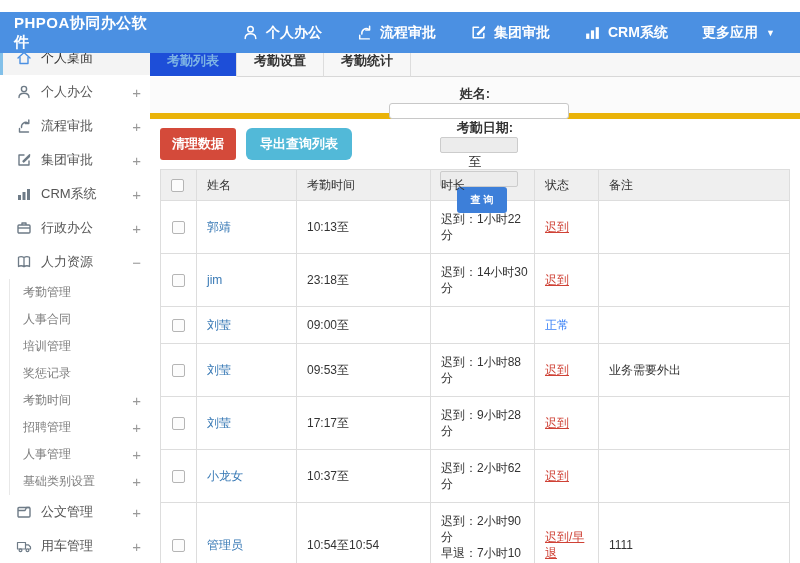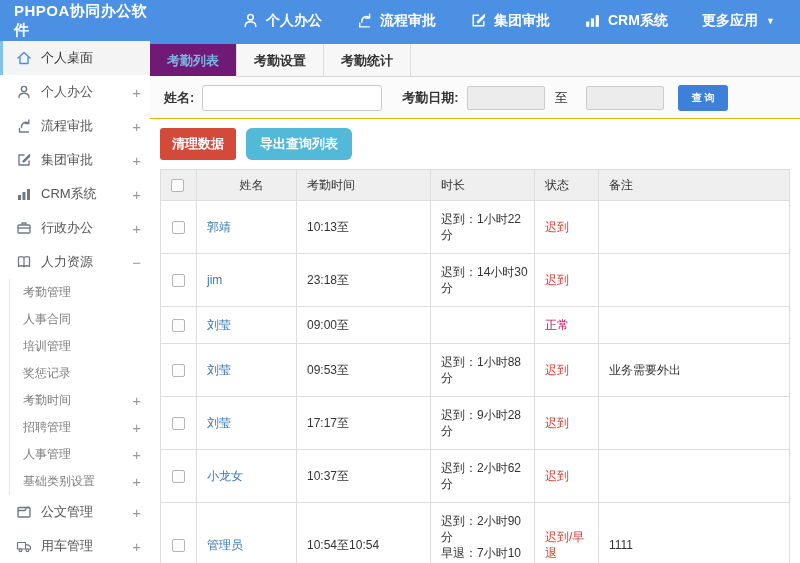--- a/index.html
+++ b/index.html
@@ -10,21 +10,21 @@
     --search-btn-bg:#3d7fd9;
     --danger-btn-bg:#d44a3a;
     --info-btn-bg:#52b9d8;
     --sidebar-active-border:#82c0e9;
   }
   *{box-sizing:border-box;margin:0;padding:0;}
   html,body{width:800px;height:563px;overflow:hidden;}
   body{font-family:"Liberation Sans","DejaVu Sans",sans-serif;background:#fff;color:#333;position:relative;}
 
   
-  .navbar{position:absolute;top:0;left:0;right:0;height:41px;background:var(--navbar-bg);display:flex;align-items:center;color:#fff;z-index:10;}
+  .navbar{position:absolute;top:12px;left:0;right:0;height:41px;background:var(--navbar-bg);display:flex;align-items:center;color:#fff;z-index:10;}
   .brand{width:150px;padding-left:14px;font-size:15px;font-weight:bold;letter-spacing:.5px;flex:none;}
   .hamburger{margin-left:52px;margin-right:40px;width:20px;display:flex;flex-direction:column;gap:3px;cursor:pointer;}
   .hamburger span{display:block;height:2.5px;background:#fff;border-radius:1px;}
   .nav-items{display:flex;align-items:center;}
   .nav-item{display:flex;align-items:center;margin-right:34px;font-size:14px;font-weight:bold;cursor:pointer;white-space:nowrap;}
   .nav-item .icon{width:17px;height:17px;margin-right:7px;display:inline-flex;}
   .nav-item .icon svg{width:100%;height:100%;}
   .nav-item .caret{font-size:9px;margin-left:8px;}
 
   
@@ -35,48 +35,48 @@
   .side-item.active{background:#f4f4f4;border-left-color:var(--sidebar-active-border);color:#333;}
   .side-item.active .icon{color:var(--navbar-bg);}
   .toggle{margin-left:auto;margin-right:14px;color:#999;font-size:15px;line-height:1;cursor:pointer;}
   .subtree{margin-left:9px;border-left:1px solid #e8e8e8;}
   .sub-item{height:27px;display:flex;align-items:center;padding-left:13px;font-size:12px;color:#7d7d7d;cursor:pointer;}
 
   
   .main{position:absolute;top:41px;left:150px;right:0;bottom:0;background:#fff;border-top:3px solid var(--navbar-bg);overflow:hidden;}
   .tabbar{display:flex;background:#f7f7f7;border-bottom:1px solid #d8d8d8;}
   .tab{height:33px;line-height:33px;padding:0 17px;margin-bottom:-1px;border-bottom:1px solid #d8d8d8;border-right:1px solid #ddd;font-weight:bold;font-size:13px;color:#333;cursor:pointer;white-space:nowrap;}
-  .tab.active{background:#701a75;color:var(--active-tab-text);border-bottom-color:#fff;}
-
-  .filter-row{display:flex;align-items:center;padding:8px 14px;background:#fbfbfb;border-bottom:1px solid #eab308;height:42px;}
+  .tab.active{background:#1d4ed8;color:var(--active-tab-text);border-bottom-color:#fff;}
+
+  .filter-row{display:flex;align-items:center;padding:8px 14px;background:#fbfbfb;border-bottom:6px solid #eab308;height:42px;flex-direction:column;}
   .filter-row label{font-size:13px;font-weight:bold;color:#333;white-space:nowrap;}
   .inp-name{width:180px;height:26px;border:1px solid #c8c8c8;border-radius:3px;margin-left:8px;padding:0 6px;font-size:12px;background:#fff;}
   .lbl-date{margin-left:20px;}
   .inp-date{width:78px;height:24px;border:1px solid #ccc;border-radius:2px;background:#ececec;margin-left:8px;padding:0 5px;font-size:12px;}
   .to-label{margin:0 10px;font-size:13px;color:#333;}
   .btn-search{margin-left:14px;padding:6px 14px;background:var(--search-btn-bg);color:#fff;border:none;border-radius:3px;font-size:10px;font-weight:bold;cursor:pointer;white-space:nowrap;}
 
   .actions-row{display:flex;align-items:center;gap:10px;padding:9px 10px;background:#fff;}
   .btn-danger{padding:7px 12px;background:var(--danger-btn-bg);color:#fff;border:none;border-radius:3px;font-size:13px;font-weight:bold;cursor:pointer;}
   .btn-info{padding:7px 14px;background:var(--info-btn-bg);color:#fff;border:none;border-radius:6px;font-size:13px;font-weight:bold;cursor:pointer;}
 
   table{border-collapse:collapse;margin:0 10px;width:calc(100% - 20px);background:#fff;table-layout:fixed;}
   th,td{border:1px solid #ddd;font-size:12px;}
   th{background:#efefef;height:31px;text-align:left;padding:0 0 0 10px;font-weight:normal;color:#333;}
   td{padding:10px 2px 10px 10px;vertical-align:middle;line-height:16px;word-break:break-all;}
   .col-check{width:36px;}
-  .col-name{width:100px;text-align:center;}
+  .col-name{width:100px;}
   .col-time{width:134px;}
   .col-dur{width:104px;}
   .col-status{width:64px;}
   .checkbox{display:inline-block;width:13px;height:13px;border:1px solid #b5b5b5;border-radius:2px;background:#fcfcfc;cursor:pointer;vertical-align:middle;}
   td .checkbox{margin-left:1px;}
   .name-link{color:var(--link-blue);text-decoration:none;cursor:pointer;}
-  .status-late{color:var(--status-red);}
-  .status-normal{color:#be185d;}
+  .status-late{color:var(--status-red);text-decoration:underline;}
+  .status-normal{color:#3b82f6;}
 </style>
 </head>
 <body>
 
 <div class="navbar">
   <div class="brand">PHPOA协同办公软件</div>
   <div class="hamburger">
       <span></span>
       <span></span>
       <span></span>

